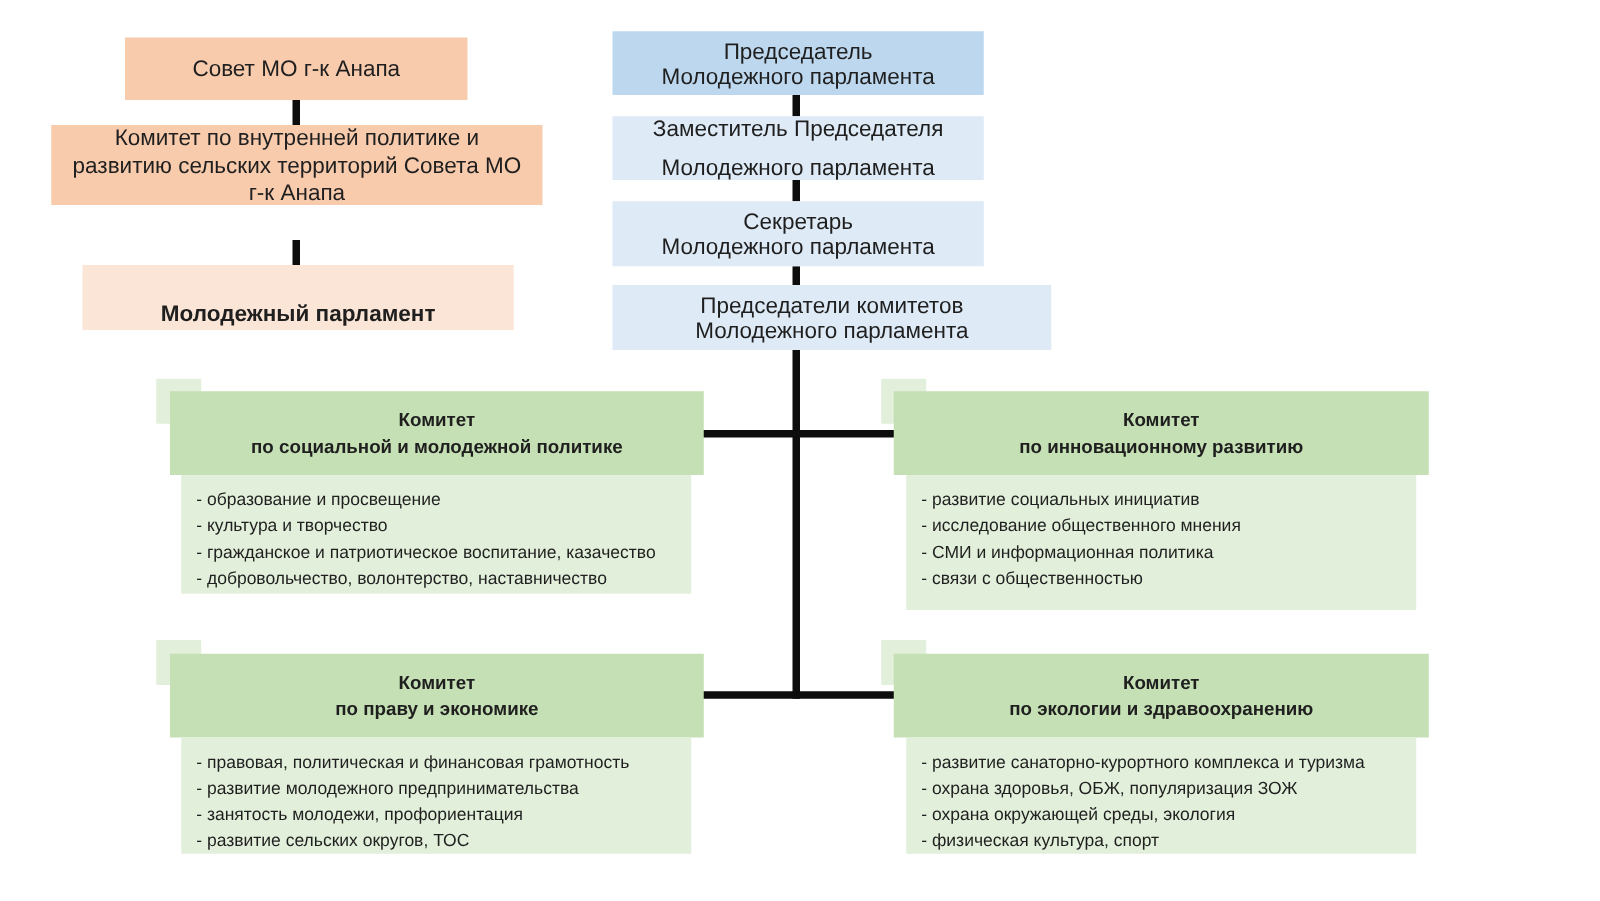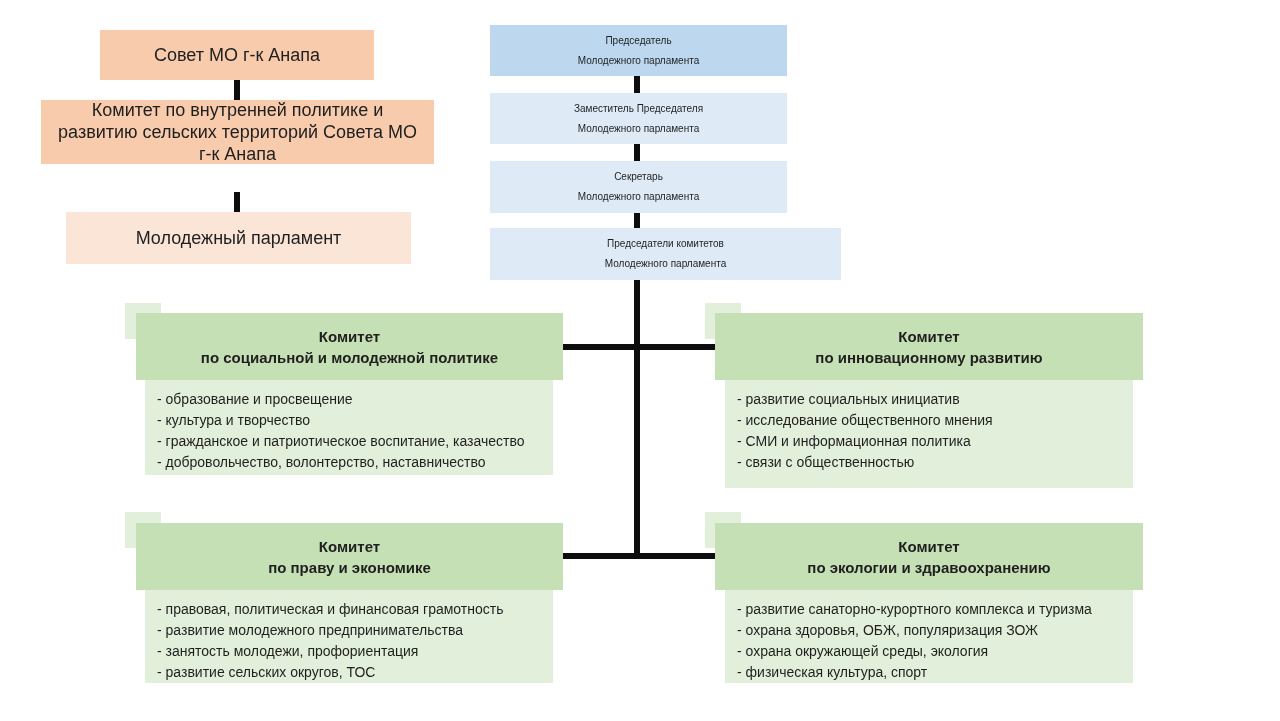--- a/index.html
+++ b/index.html
@@ -13,22 +13,22 @@
     text-align: center; z-index: 2;
   }
   .orange       { background: #F8CBAD; }
   .orange-light { background: #FBE5D6; }
   .blue         { background: #BDD7EE; }
   .blue-light   { background: #DEEAF6; }
   .green        { background: #C5E0B4; }
   .green-light  { background: #E2EFDA; }
 
   .org-box   { font-size: 18px; line-height: 22px; padding: 2px 10px; }
-  .bold      { font-weight: normal; }
-  .blue-box  { font-size: 10px; line-height: 20px; }
+  .bold      { font-weight: bold; justify-content: flex-end; }
+  .blue-box  { font-size: 18px; line-height: 20px; }
 
   .conn-v { background: #0d0d0d; width: 6px; z-index: 1; }
   .conn-h { background: #0d0d0d; height: 6px; z-index: 1; }
 
   .badge {
     width: 36px; height: 36px; z-index: 1;
     display: flex; align-items: center; justify-content: center;
     font-size: 17px; font-weight: bold;
   }
   .committee-header {
@@ -61,21 +61,21 @@
     <span>Молодежный парламент</span>
   </div>
 
   <div class="abs box blue blue-box" style="left:490px;top:25px;width:297px;height:51px;">
     <span>Председатель</span>
     <span>Молодежного парламента</span>
   </div>
 
   <div class="abs conn-v" style="left:634px;top:76px;height:17px;"></div>
 
-  <div class="abs box blue-light blue-box" style="left:490px;top:93px;width:297px;height:51px;">
+  <div class="abs box blue-light blue-box" style="left:490px;top:93px;width:297px;height:51px;justify-content:space-between;">
     <span>Заместитель Председателя</span>
     <span>Молодежного парламента</span>
   </div>
 
   <div class="abs conn-v" style="left:634px;top:144px;height:17px;"></div>
 
   <div class="abs box blue-light blue-box" style="left:490px;top:161px;width:297px;height:52px;">
     <span>Секретарь</span>
     <span>Молодежного парламента</span>
   </div>

